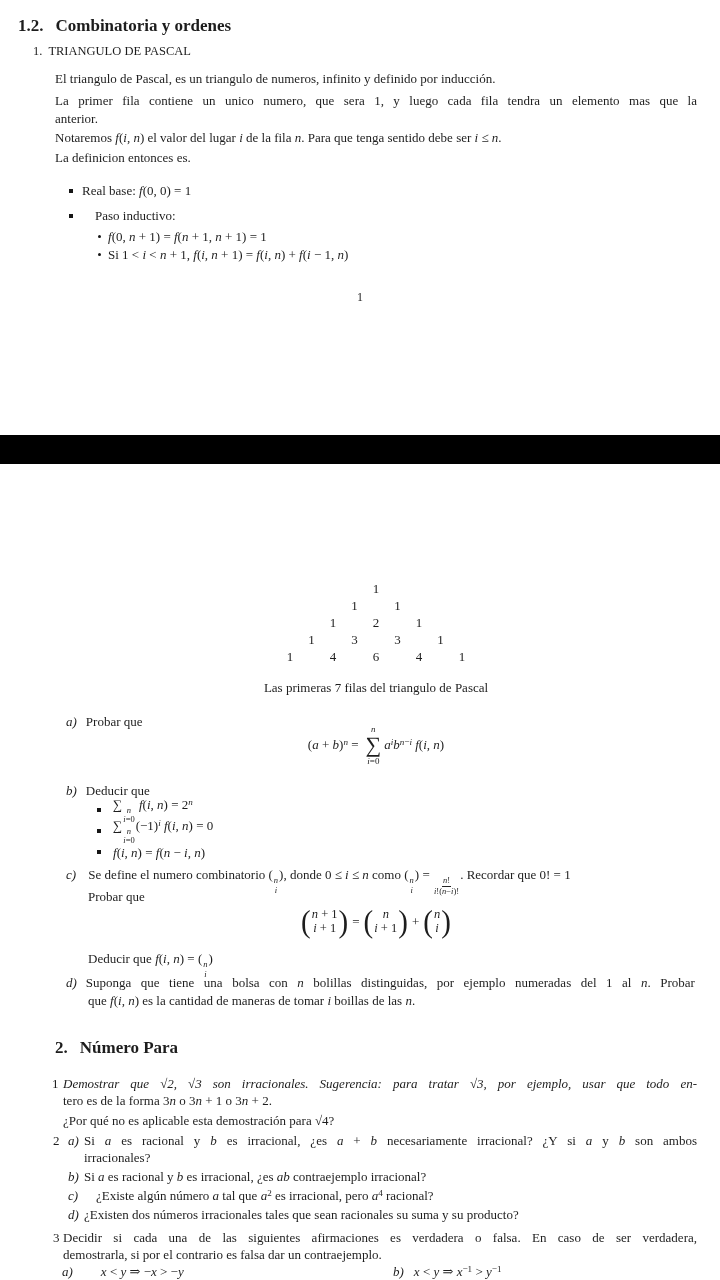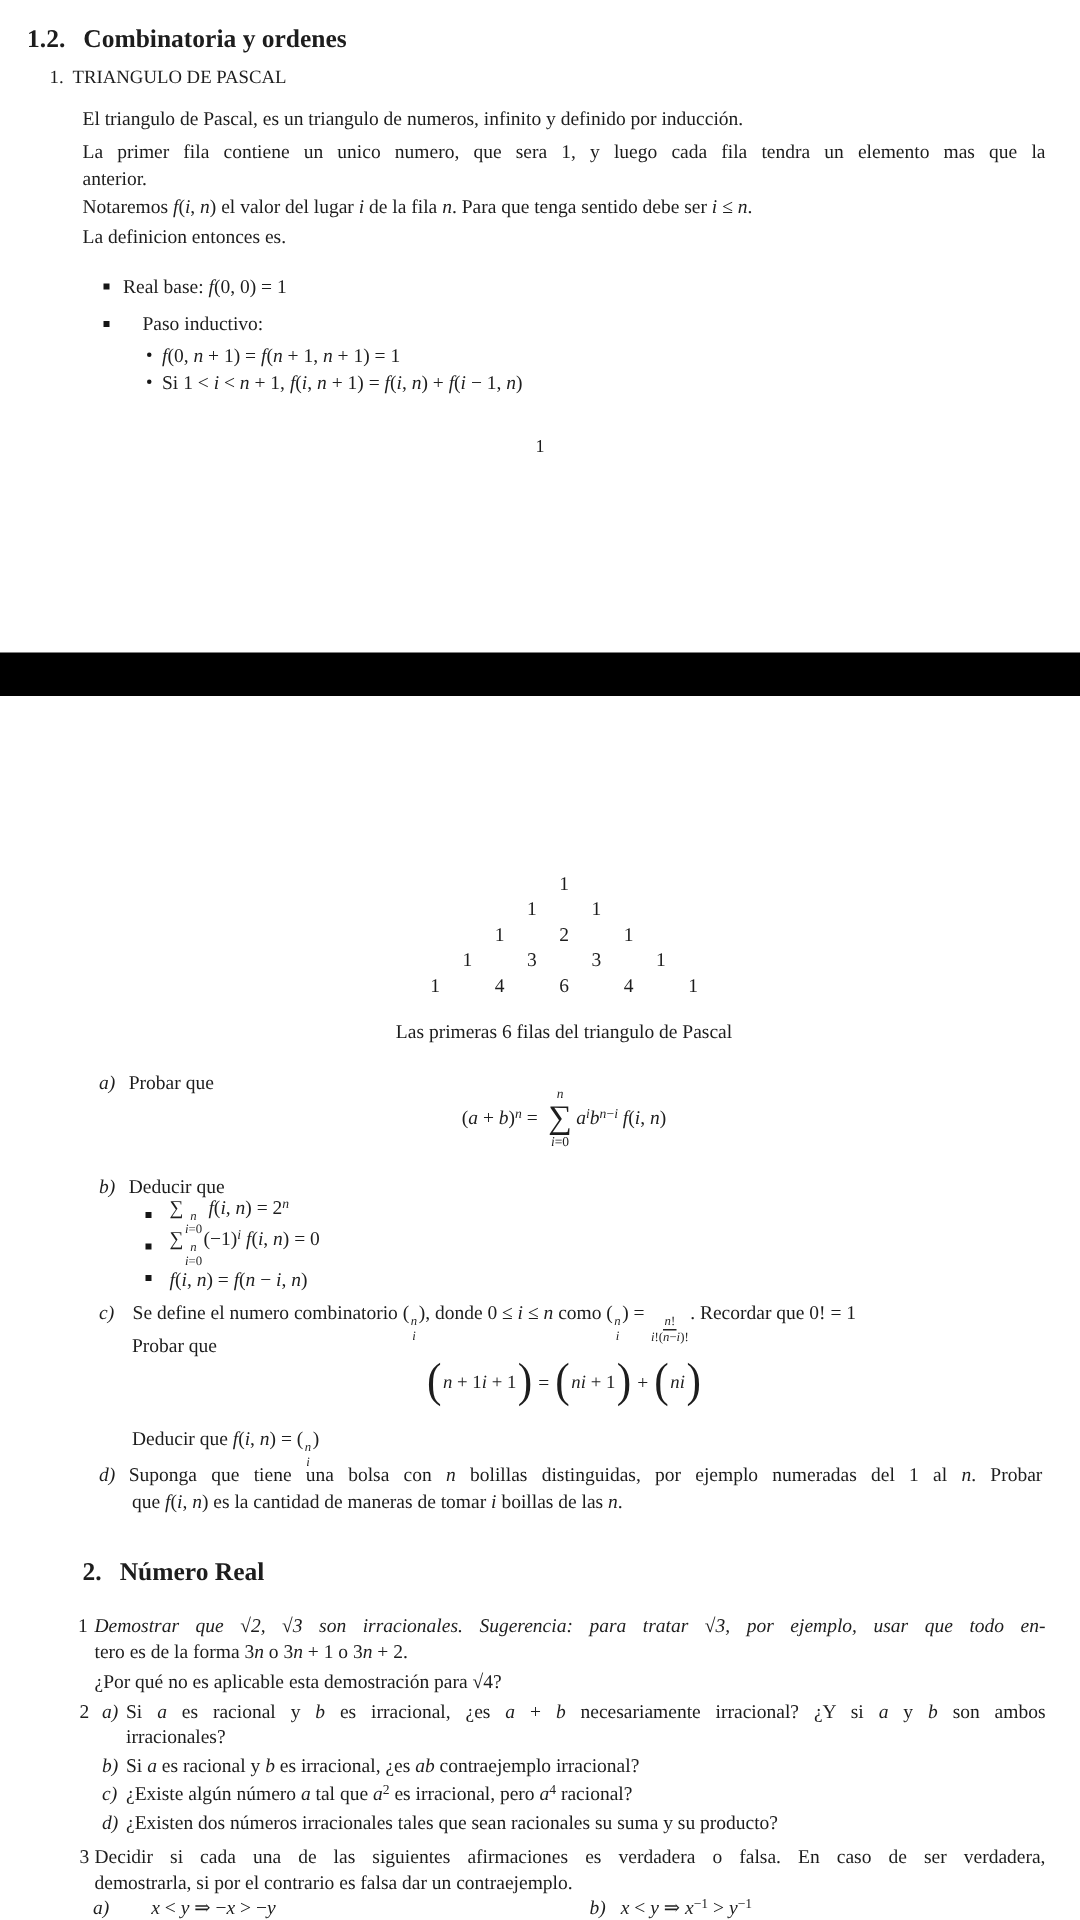--- a/index.html
+++ b/index.html
@@ -23,21 +23,21 @@
   .cap{position:absolute;left:55px;top:679px;width:642px;text-align:center;}
   .stk,.frac{display:inline-flex;flex-direction:column;align-items:center;vertical-align:-4px;
     font-size:8.5px;line-height:9.5px;margin:0 1px;}
   .frac .stl{border-bottom:1px solid #222;padding:0 1px;}
   .eq{position:absolute;left:55px;width:642px;display:flex;align-items:center;justify-content:center;}
   .dsum{display:inline-flex;flex-direction:column;align-items:center;margin:0 3px 0 7px;}
   .dsum .lim{font-size:9px;line-height:10px;}
   .dsum .sig{font-size:22px;line-height:22px;}
   .binom{display:inline-flex;align-items:center;}
   .binom .bp{font-size:29px;line-height:28px;font-weight:400;transform:scaleY(1.1);}
-  .binom .bst{display:inline-flex;flex-direction:row;align-items:center;font-size:12.5px;line-height:14.5px;padding:0 1px;}
+  .binom .bst{display:inline-flex;flex-direction:column;align-items:center;font-size:12.5px;line-height:14.5px;padding:0 1px;}
   .pgnum{position:absolute;left:0;top:289px;width:720px;text-align:center;font-size:12px;}
 </style>
 </head>
 <body>
 
 <div class="canvas">
 
   <div class="soft">
 
     <div class="abs h1" style="left:18px;top:16px;">
@@ -73,21 +73,21 @@
       <span style="margin-left:7px;"><span>Si 1 &lt; </span><span class="it">i</span><span> &lt; </span><span class="it">n</span><span> + 1, </span><span class="it">f</span><span>(</span><span class="it">i</span><span>, </span><span class="it">n</span><span> + 1) = </span><span class="it">f</span><span>(</span><span class="it">i</span><span>, </span><span class="it">n</span><span>) + </span><span class="it">f</span><span>(</span><span class="it">i</span><span> − 1, </span><span class="it">n</span><span>)</span></span>
     </div>
 
     <div class="pgnum">1</div>
 
     <div class="trow" style="top:580px;"><span class="tcell">1</span></div>
     <div class="trow" style="top:597px;"><span class="tcell">1</span><span class="tcell">1</span></div>
     <div class="trow" style="top:614px;"><span class="tcell">1</span><span class="tcell">2</span><span class="tcell">1</span></div>
     <div class="trow" style="top:631px;"><span class="tcell">1</span><span class="tcell">3</span><span class="tcell">3</span><span class="tcell">1</span></div>
     <div class="trow" style="top:648px;"><span class="tcell">1</span><span class="tcell">4</span><span class="tcell">6</span><span class="tcell">4</span><span class="tcell">1</span></div>
-    <div class="cap">Las primeras 6 filas del triangulo de Pascal</div>
+    <div class="cap">Las primeras 7 filas del triangulo de Pascal</div>
 
     <div class="abs row" style="left:66px;top:713px;">
       <span class="it">a)</span>
       <span style="margin-left:9px;">Probar que</span>
     </div>
     <div class="eq" style="top:722px;height:46px;">
       <span><span>(</span><span class="it">a</span><span> + </span><span class="it">b</span><span>)</span><span class="it sp">n</span><span> =</span></span>
       <span class="dsum">
         <span class="lim"><span class="it">n</span></span>
         <span class="sig">∑</span>
@@ -167,38 +167,38 @@
         </span><span>)</span></div>
 
     <div class="abs row" style="left:66px;top:974px;">
       <span class="it">d)</span>
       <span class="jl" style="margin-left:9px;width:609px;display:inline-block;"><span>Suponga que tiene una bolsa con </span><span class="it">n</span><span> bolillas distinguidas, por ejemplo numeradas del 1 al </span><span class="it">n</span><span>. Probar</span></span>
     </div>
     <div class="abs" style="left:88px;top:992px;"><span>que </span><span class="it">f</span><span>(</span><span class="it">i</span><span>, </span><span class="it">n</span><span>) es la cantidad de maneras de tomar </span><span class="it">i</span><span> boillas de las </span><span class="it">n</span><span>.</span></div>
 
     <div class="abs h1" style="left:55px;top:1038px;">
       <span class="num">2.</span>
-      <span>Número Real</span>
+      <span>Número Para</span>
     </div>
 
     <div class="abs" style="left:52px;top:1075px;">1</div>
     <div class="abs jl" style="left:63px;top:1075px;width:634px;font-style:italic;"><span>Demostrar que √2, √3 son irracionales. Sugerencia: para tratar √3, por ejemplo, usar que todo en-</span></div>
     <div class="abs" style="left:63px;top:1092px;"><span>tero es de la forma 3</span><span class="it">n</span><span> o 3</span><span class="it">n</span><span> + 1 o 3</span><span class="it">n</span><span> + 2.</span></div>
     <div class="abs" style="left:63px;top:1112px;"><span>¿Por qué no es aplicable esta demostración para √4?</span></div>
 
     <div class="abs" style="left:53px;top:1132px;">2</div>
     <div class="abs it" style="left:68px;top:1132px;">a)</div>
     <div class="abs jl" style="left:84px;top:1132px;width:613px;"><span>Si </span><span class="it">a</span><span> es racional y </span><span class="it">b</span><span> es irracional, ¿es </span><span class="it">a</span><span> + </span><span class="it">b</span><span> necesariamente irracional? ¿Y si </span><span class="it">a</span><span> y </span><span class="it">b</span><span> son ambos</span></div>
     <div class="abs" style="left:84px;top:1149px;"><span>irracionales?</span></div>
 
     <div class="abs it" style="left:68px;top:1168px;">b)</div>
     <div class="abs" style="left:84px;top:1168px;"><span>Si </span><span class="it">a</span><span> es racional y </span><span class="it">b</span><span> es irracional, ¿es </span><span class="it">ab</span><span> contraejemplo irracional?</span></div>
 
     <div class="abs it" style="left:68px;top:1187px;">c)</div>
-    <div class="abs" style="left:84px;top:1187px;"><span>¿Existe algún número </span><span class="it">a</span><span> tal que </span><span class="it">a</span><span class="sp">2</span><span> es irracional, pero </span><span class="it">a</span><span class="sp">4</span><span> racional?</span></div>
+    <div class="abs" style="left:96px;top:1187px;"><span>¿Existe algún número </span><span class="it">a</span><span> tal que </span><span class="it">a</span><span class="sp">2</span><span> es irracional, pero </span><span class="it">a</span><span class="sp">4</span><span> racional?</span></div>
 
     <div class="abs it" style="left:68px;top:1206px;">d)</div>
     <div class="abs" style="left:84px;top:1206px;"><span>¿Existen dos números irracionales tales que sean racionales su suma y su producto?</span></div>
 
     <div class="abs" style="left:53px;top:1229px;">3</div>
     <div class="abs jl" style="left:63px;top:1229px;width:634px;"><span>Decidir si cada una de las siguientes afirmaciones es verdadera o falsa. En caso de ser verdadera,</span></div>
     <div class="abs" style="left:63px;top:1246px;"><span>demostrarla, si por el contrario es falsa dar un contraejemplo.</span></div>
 
     <div class="abs row" style="left:62px;top:1263px;">
       <span class="it">a)</span>

